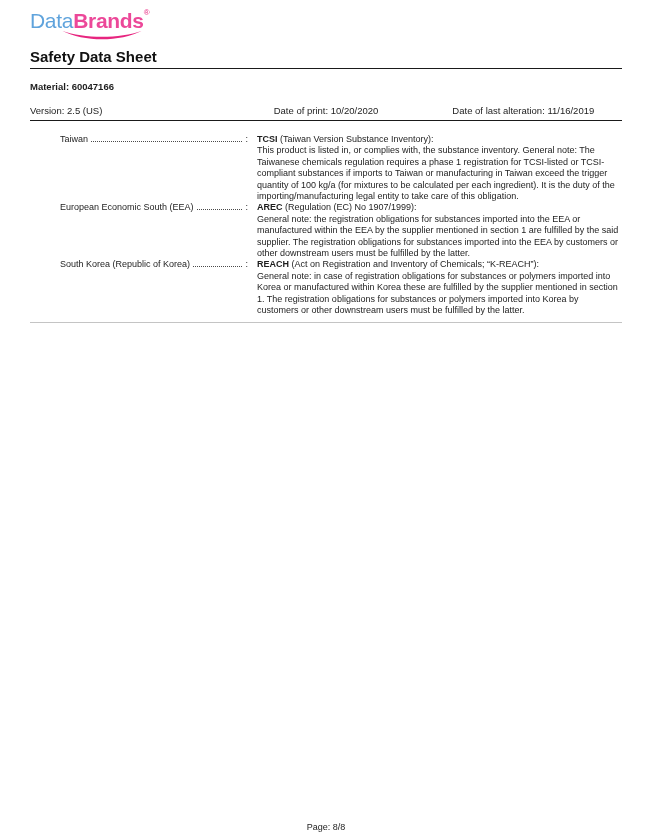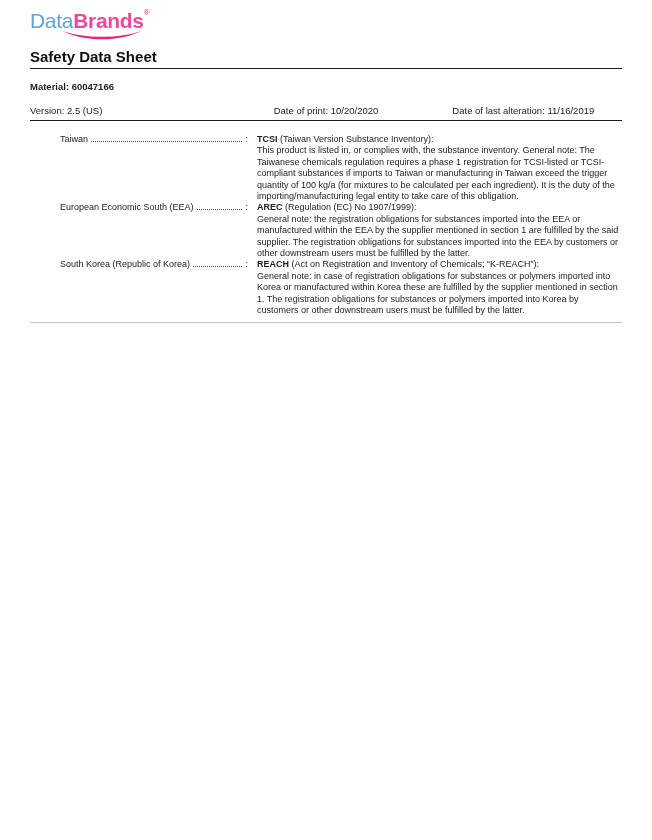--- a/index.html
+++ b/index.html
@@ -147,13 +147,16 @@
           <span class="code">REACH</span><span> (Act on Registration and Inventory of Chemicals; “K-REACH”):</span>
           <div>General note: in case of registration obligations for substances or polymers imported into Korea or manufactured within Korea these are fulfilled by the supplier mentioned in section 1. The registration obligations for substances or polymers imported into Korea by customers or other downstream users must be fulfilled by the latter.</div>
         </div>
       </div>
 
     </div>
 
     <div class="bottom-divider"></div>
   </div>
 
+  <div class="footer">
+    <span>Page: 8/8</span>
+  </div>
 </div>
 
 </body></html>

